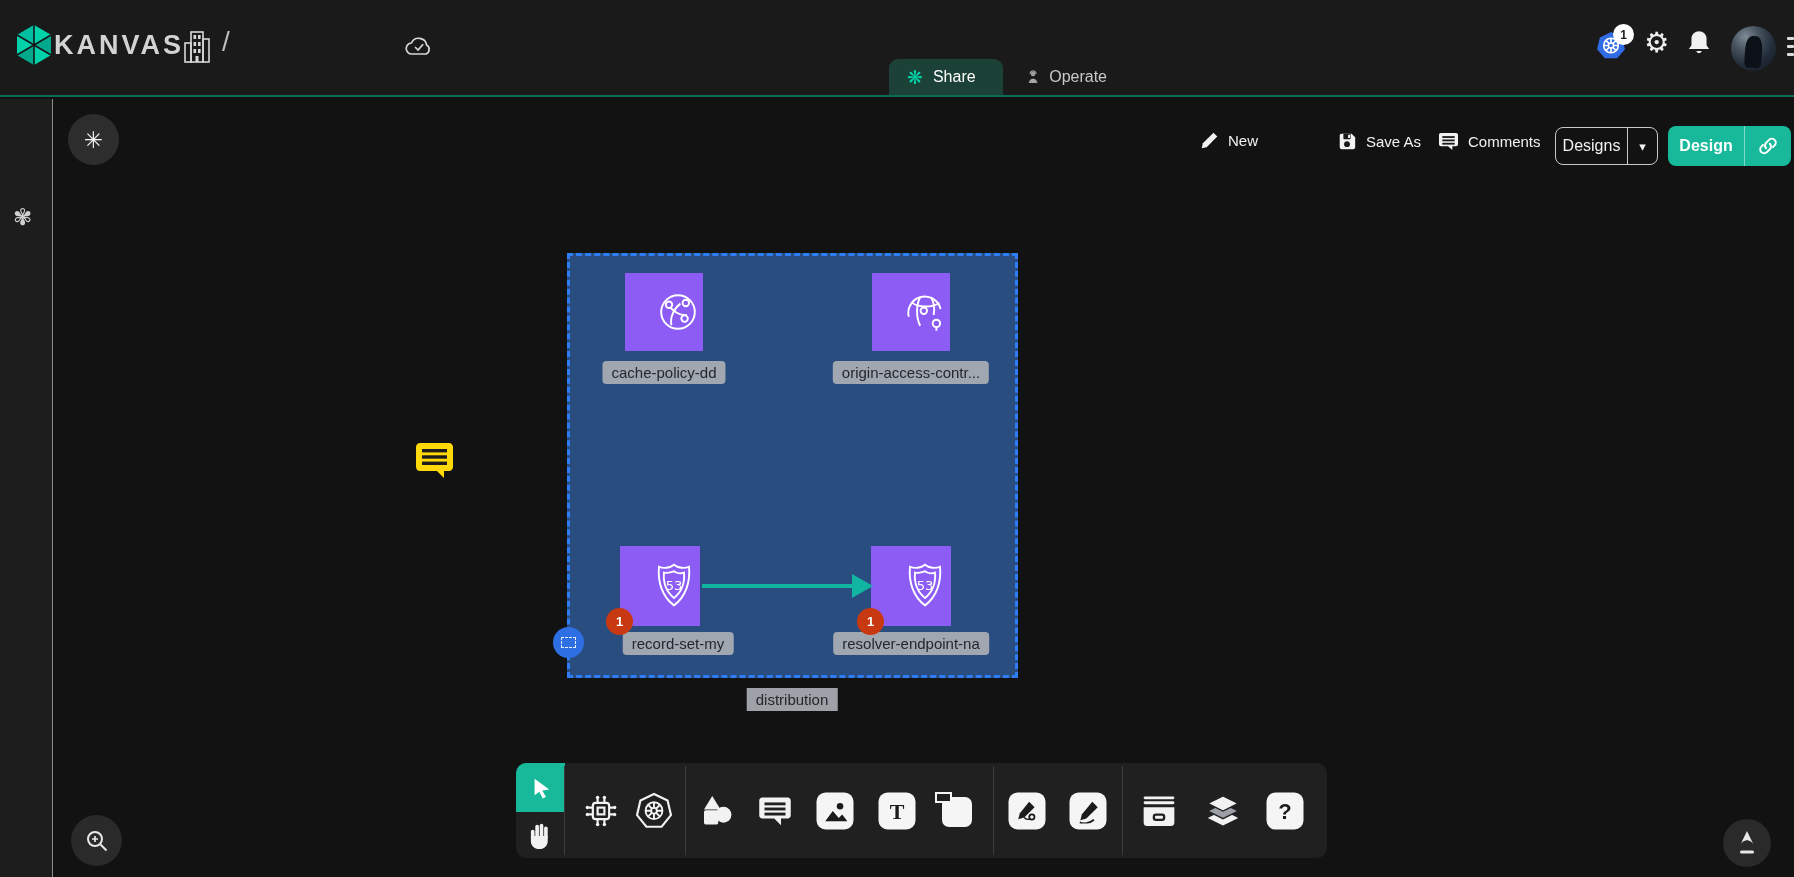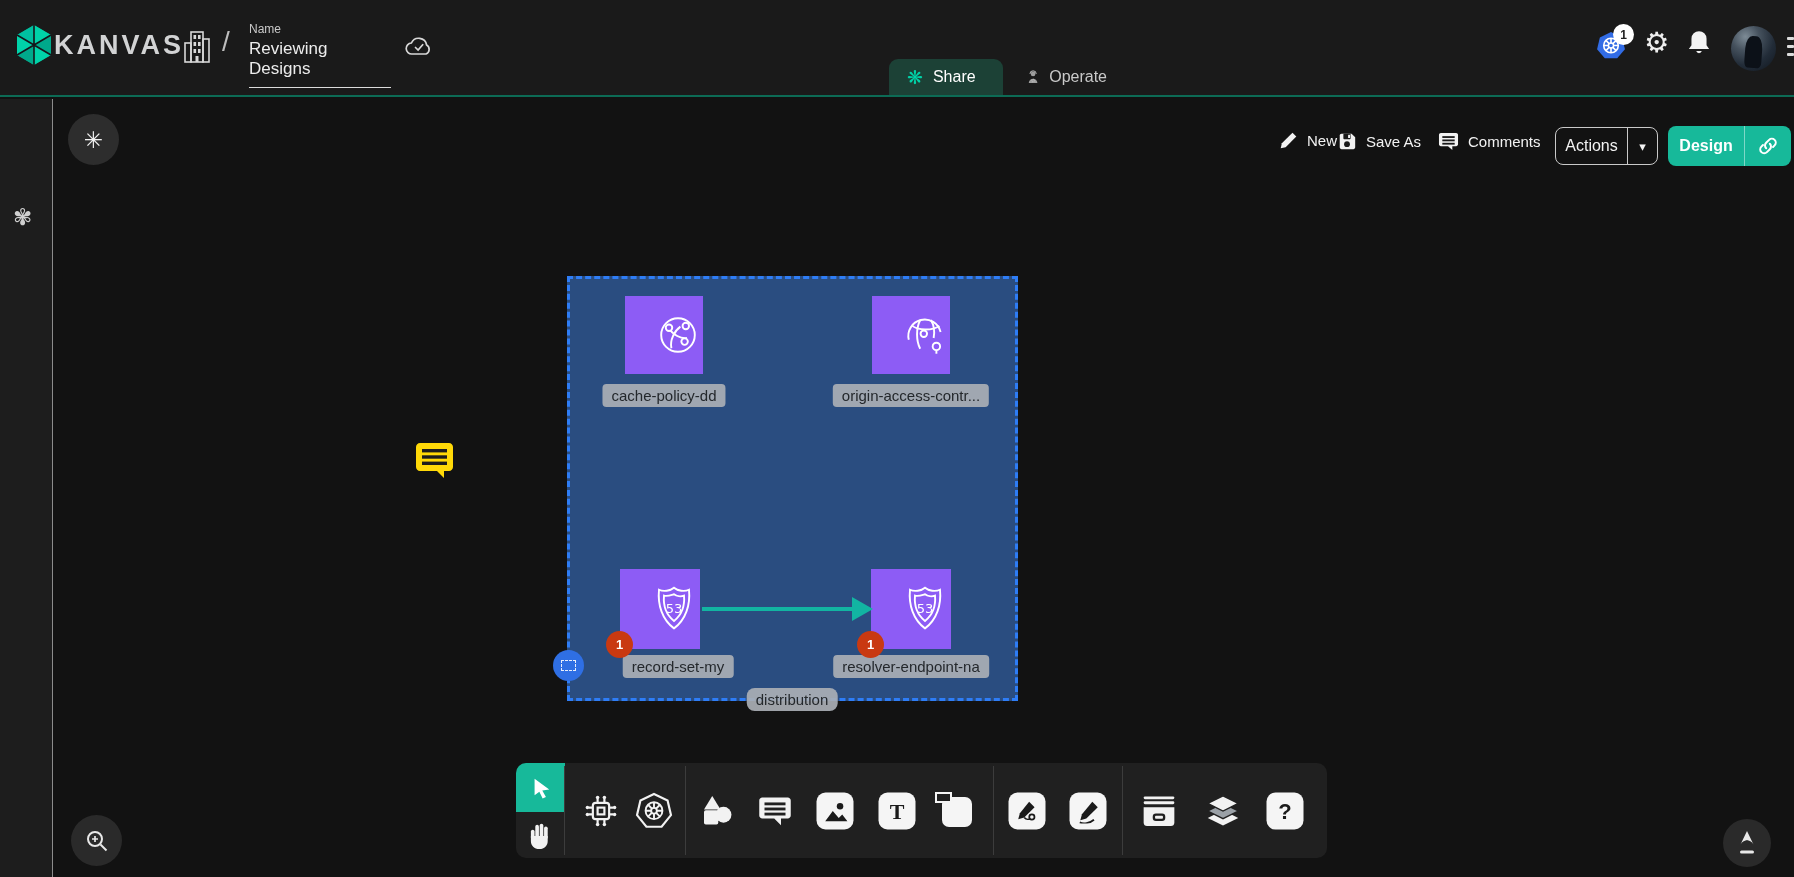--- a/index.html
+++ b/index.html
@@ -44,36 +44,36 @@
   .sidebar-spiral { position:absolute; left:13px; top:105px; font-size:23px; color:#cfcfcf; }
 
   
   .circle-btn { position:absolute; border-radius:50%; display:flex; align-items:center; justify-content:center; }
   .flower-btn { left:68px; top:114px; width:51px; height:51px; background:#2d2d2d; color:#f2f2f2; font-size:23px; }
   .zoom-btn { left:71px; top:815px; width:51px; height:51px; background:#2a2a2a; }
   .pen-btn { left:1723px; top:819px; width:48px; height:48px; background:#2a2a2a; }
 
   
   .action-item { position:absolute; top:131px; display:flex; align-items:center; gap:9px; font-size:15px; color:#f2f2f2; font-weight:500; }
-  .new-btn { left:1279px; }
+  .new-btn { left:1200px; }
   .saveas-btn { left:1337px; }
   .comments-btn { left:1438px;text-align:center; }
   .actions-btn { position:absolute; left:1555px; top:127px; width:103px; height:38px; border:1.5px solid #c9c9c9; border-radius:8px; display:flex; color:#f2f2f2; }
   .actions-label { width:71px; display:flex; align-items:center; justify-content:center; font-size:16px; }
   .actions-caret { width:30px; display:flex; align-items:center; justify-content:center; border-left:1.5px solid #c9c9c9; font-size:13px; }
   .share-btn { position:absolute; left:1668px; top:126px; width:123px; height:40px; background:#17b99a; border-radius:8px; display:flex; color:#fff; }
   .share-label { width:76px; display:flex; align-items:center; justify-content:center; font-size:16px; font-weight:bold; }
   .share-link { width:47px; display:flex; align-items:center; justify-content:center; border-left:1px solid rgba(255,255,255,0.45); }
 
   
   .comment-marker { position:absolute; left:413px; top:438px; width:43px; height:43px; }
 
   #selection {
     position:absolute; left:567px; top:253px; width:451px; height:425px;
-    background:#2a4d80; border:3px dashed #2e7df6;margin-top:23px;
+    background:#2a4d80; border:3px dashed #2e7df6;
   }
   .node { position:absolute; background:#8d5cf5; display:flex; align-items:center; justify-content:center;padding-left:28px; }
   .node-1 { left:55px; top:17px; width:78px; height:78px; }
   .node-2 { left:302px; top:17px; width:78px; height:78px; }
   .node-3 { left:50px; top:290px; width:80px; height:80px; }
   .node-4 { left:301px; top:290px; width:80px; height:80px; }
   .node-label {
     position:absolute; transform:translateX(-50%); white-space:nowrap;
     background:rgba(170,175,181,0.92); color:#24282c; font-size:15px;
     padding:3px 9px; border-radius:4px;
@@ -88,21 +88,21 @@
     display:flex; align-items:center; justify-content:center; z-index:3;
   }
   .badge-3 { left:36px; top:352px; }
   .badge-4 { left:287px; top:352px; }
   .edge-line { position:absolute; left:132px; top:328px; width:152px; height:4px; background:#12b5a2; }
   .edge-head { position:absolute; left:282px; top:318px; width:0; height:0; border-left:21px solid #12b5a2; border-top:12px solid transparent; border-bottom:12px solid transparent; }
   .sel-handle { position:absolute; left:-17px; top:371px; width:31px; height:31px; border-radius:50%; background:#2f6fe4; display:flex; align-items:center; justify-content:center; }
   .sel-handle-inner { width:15px; height:11px; border:1.5px dashed #e8eefc; }
   .group-label {
     position:absolute; left:792px; top:688px; transform:translateX(-50%);
-    background:rgba(170,175,181,0.92); color:#24282c; font-size:15px; padding:3px 9px; border-radius:8px;
+    background:rgba(170,175,181,0.92); color:#24282c; font-size:15px; padding:3px 9px; border-radius:0;
   }
 
   
   #toolbar { position:absolute; left:516px; top:763px; width:811px; height:95px; background:#202020; border-radius:10px; }
   .tb-divider { position:absolute; top:3px; bottom:3px; width:1px; background:#3c3c3c; }
   .select-tile { position:absolute; left:0; top:0; width:49px; height:49px; background:#17b99a; border-radius:10px 0 0 0; display:flex; align-items:center; justify-content:center; }
   .hand-tool { position:absolute; left:10px; top:57px; }
   .tb-icon { position:absolute; top:48px; transform:translate(-50%,-50%); display:flex; align-items:center; justify-content:center; }
   .tile { width:37px; height:37px; background:#f5f5f5; border-radius:9px; color:#1b1b1b; display:flex; align-items:center; justify-content:center; }
   .tile-T { font-family:"Liberation Serif","DejaVu Serif",serif; font-size:22px; font-weight:bold; }
@@ -145,24 +145,20 @@
             <rect x="16" y="13" width="2.6" height="4"></rect>
           <rect x="11.5" y="20" width="2.6" height="4"></rect>
             <rect x="16" y="20" width="2.6" height="4"></rect>
           <rect x="13.5" y="27" width="3" height="6"></rect>
         </g>
       </svg>
     </span>
 
     <span class="crumb-slash">/</span>
 
-    <div class="name-group">
-      <div class="name-label">Name</div>
-      <div class="name-value">Reviewing Designs</div>
-    </div>
 
     <span class="cloud-icon">
       <svg width="30" height="26" viewBox="0 0 30 26">
         <path d="M8 21a5.5 5.5 0 01-.6-11A8 8 0 0122.6 12 5 5 0 0122 21z" fill="none" stroke="#d8d8d8" stroke-width="1.7"></path>
         <path d="M11.5 14.5l2.6 2.6 4.6-5.4" fill="none" stroke="#d8d8d8" stroke-width="1.7" stroke-linecap="round"></path>
       </svg>
     </span>
 
     <div class="tab tab-design">
       <span class="design-logo-glyph glyph">❋</span>
@@ -250,21 +246,21 @@
     <svg width="21" height="20" viewBox="0 0 22 21">
       <path d="M3 2h16c1.1 0 2 .9 2 2v10c0 1.1-.9 2-2 2h-4v4l-4.5-4H3c-1.1 0-2-.9-2-2V4c0-1.1.9-2 2-2z" fill="#f2f2f2"></path>
       <rect x="4.5" y="5.4" width="13" height="1.9" fill="#1a1a1a"></rect>
       <rect x="4.5" y="8.9" width="13" height="1.9" fill="#1a1a1a"></rect>
       <rect x="4.5" y="12.4" width="13" height="1.9" fill="#1a1a1a"></rect>
     </svg>
     <span>Comments</span>
   </div>
 
   <div class="actions-btn">
-    <span class="actions-label">Actions</span>
+    <span class="actions-label">Designs</span>
     <span class="actions-caret glyph">▾</span>
   </div>
 
   <div class="share-btn">
     <span class="share-label">Design</span>
     <span class="share-link">
       <svg width="22" height="22" viewBox="0 0 24 24">
         <g stroke="#ffffff" stroke-width="2.2" fill="none" stroke-linecap="round">
           <path d="M10 14.5a4.2 4.2 0 010-6l3.2-3.2a4.2 4.2 0 016 6l-1.7 1.7"></path>
           <path d="M14 9.5a4.2 4.2 0 010 6l-3.2 3.2a4.2 4.2 0 01-6-6l1.7-1.7"></path>

